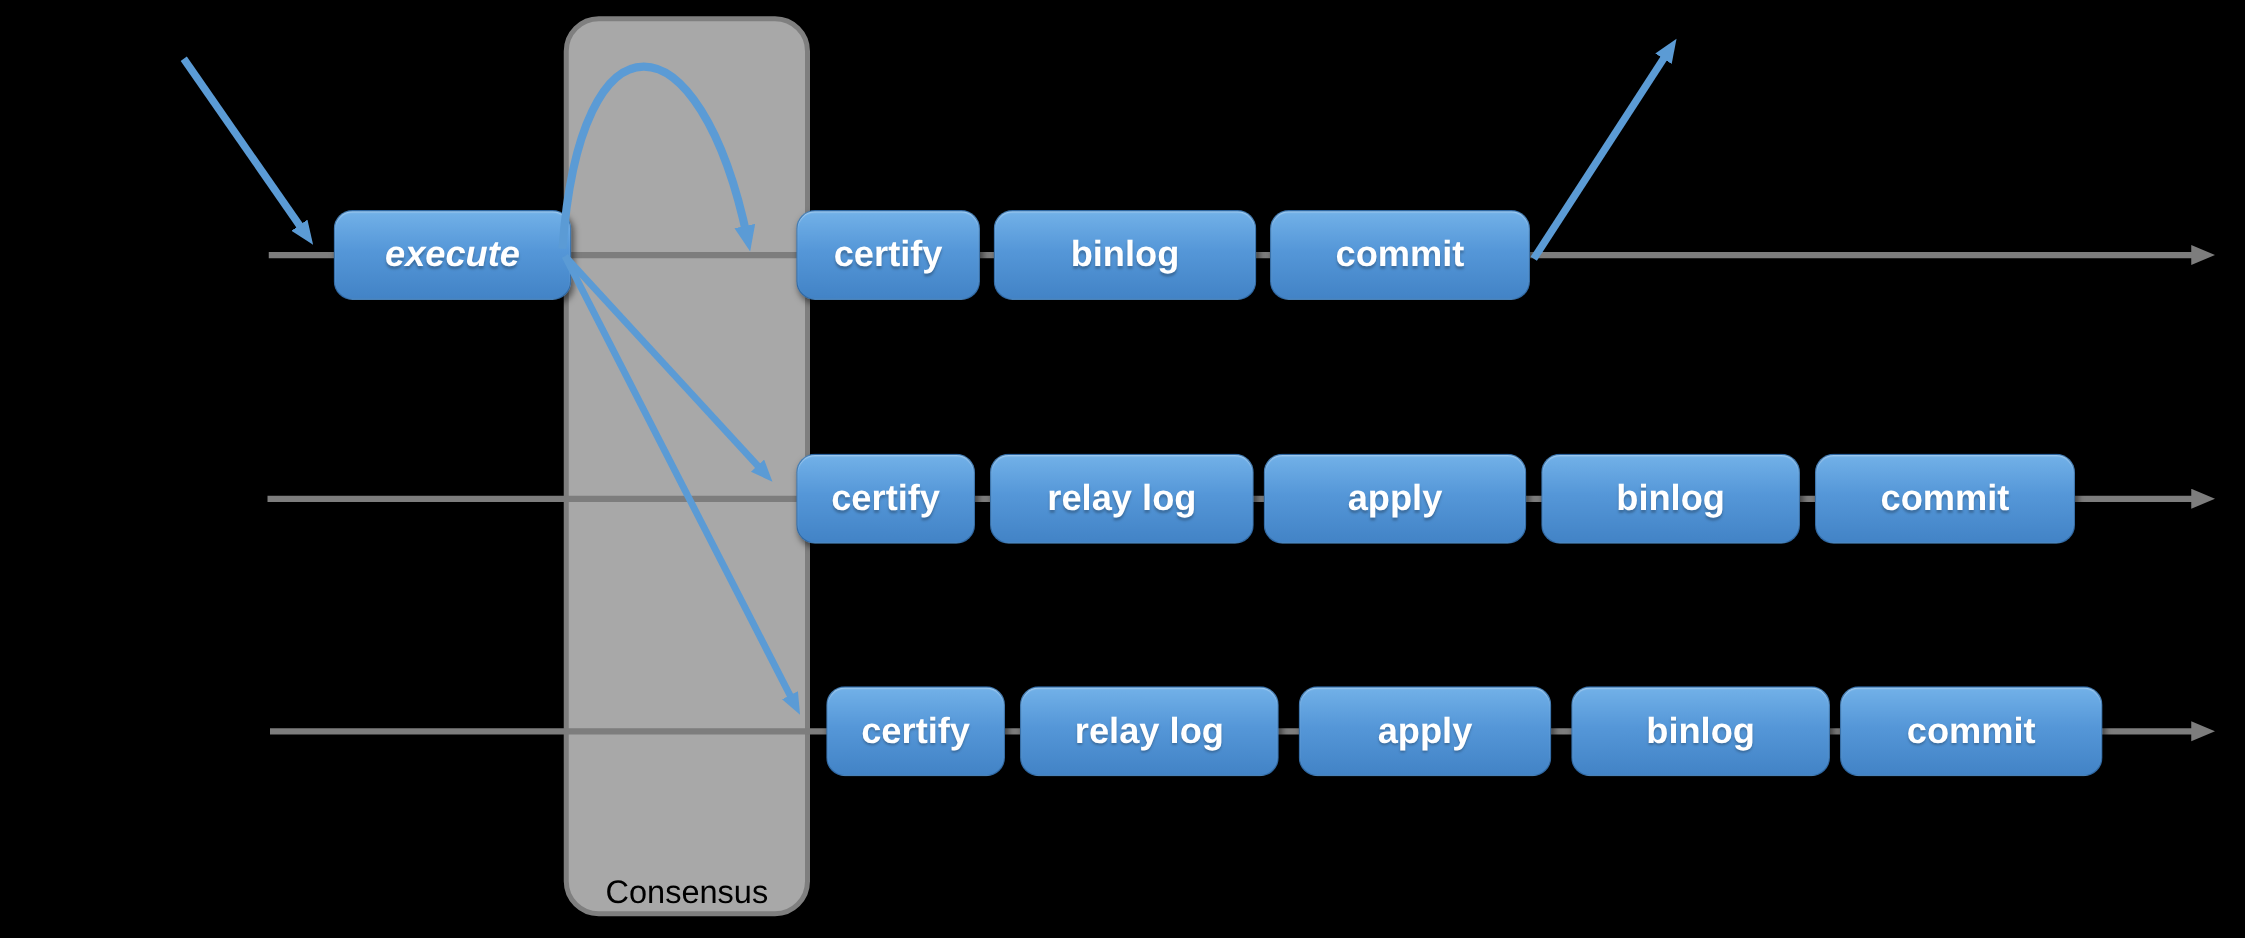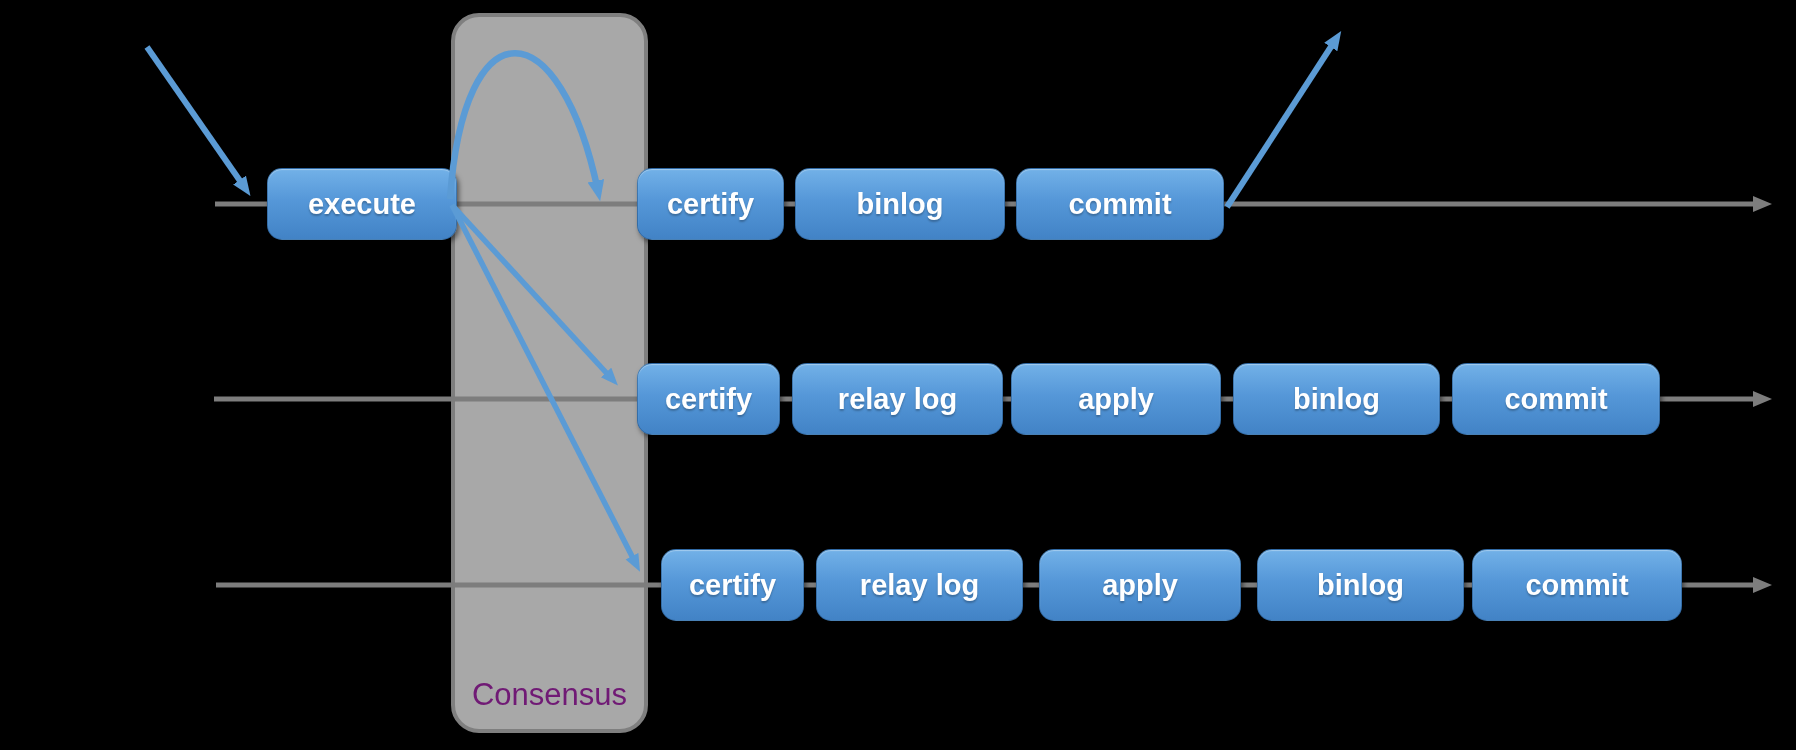--- a/index.html
+++ b/index.html
@@ -30,26 +30,26 @@
     width: 197px;
     height: 720px;
     background: #a8a8a8;
     border: 4px solid #7f7f7f;
     border-radius: 28px;
     box-sizing: border-box;
     box-shadow: 2px 3px 6px rgba(0,0,0,0.55);
   }
   .consensus-label {
     position: absolute;
-    bottom: 16px;
+    bottom: 0;
     left: 0;
     width: 100%;
     text-align: center;
-    font-size: 31px;
-    color: #701a75;
+    font-size: 26px;
+    color: #000000;
   }
   .flow-box {
     position: absolute;
     height: 72px;
     border-radius: 15px;
     background: linear-gradient(180deg, #72b1e8 0%, #5597d8 45%, #4283c6 100%);
     border: 1px solid rgba(25, 70, 120, 0.45);
     box-sizing: border-box;
     box-shadow: 2px 3px 5px rgba(0,0,0,0.5), inset 0 1px 1px rgba(255,255,255,0.35);
     display: flex;
@@ -57,21 +57,21 @@
     justify-content: center;
   }
   .flow-box span {
     color: #ffffff;
     font-size: 29px;
     font-weight: bold;
     text-shadow: 0 2px 2px rgba(0,0,0,0.25);
     white-space: nowrap;
   }
   
-  .b-l1-execute { left: 267px; top: 168px; width: 190px; }
+  .b-l1-execute { left: 267px; top: 168px; width: 190px; font-style: italic; }
   .b-l1-certify { left: 637px; top: 168px; width: 147px; }
   .b-l1-binlog  { left: 795px; top: 168px; width: 210px; }
   .b-l1-commit  { left: 1016px; top: 168px; width: 208px; }
   
   .b-l2-certify { left: 637px; top: 363px; width: 143px; }
   .b-l2-relay   { left: 792px; top: 363px; width: 211px; }
   .b-l2-apply   { left: 1011px; top: 363px; width: 210px; }
   .b-l2-binlog  { left: 1233px; top: 363px; width: 207px; }
   .b-l2-commit  { left: 1452px; top: 363px; width: 208px; }
   

